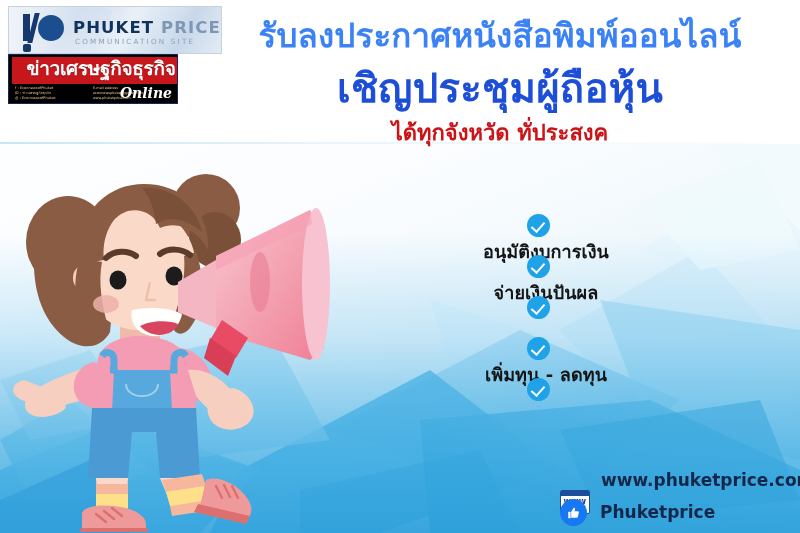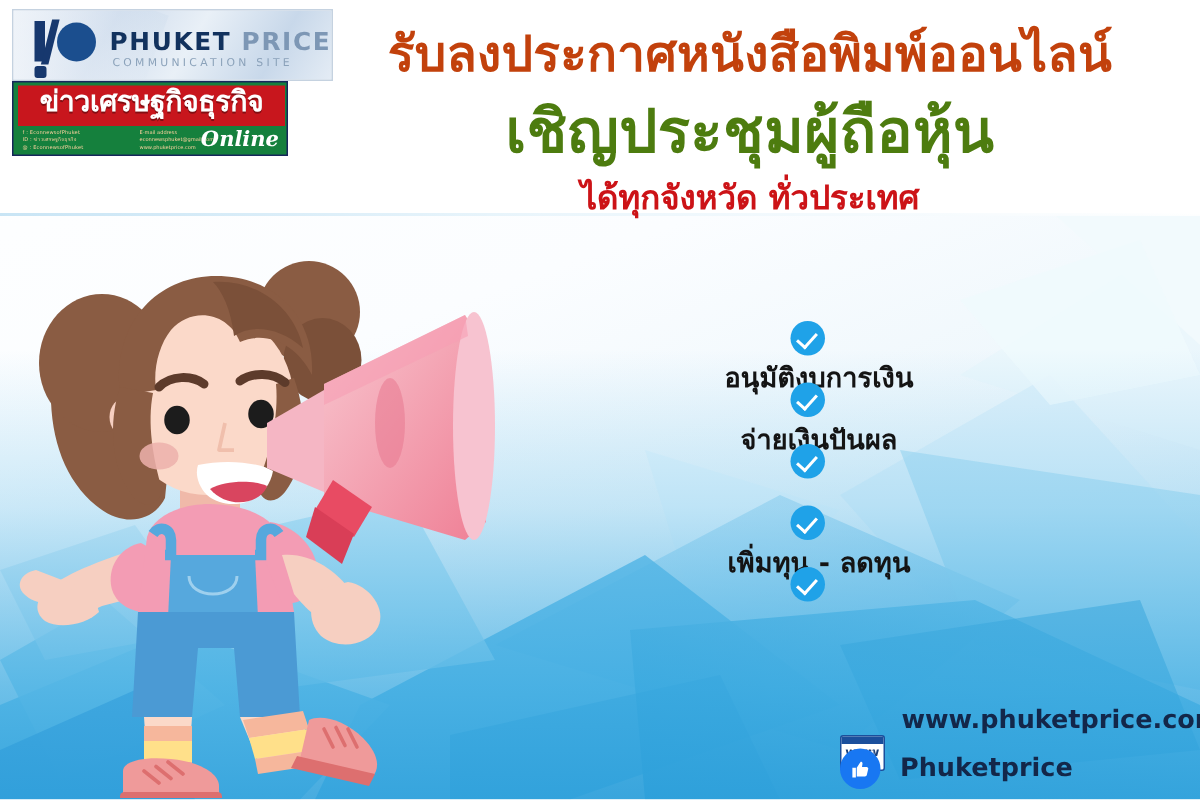--- a/index.html
+++ b/index.html
@@ -63,22 +63,22 @@
   .logo-word{
     position:absolute;left:64px;top:11px;font-size:16.5px;font-weight:bold;
     letter-spacing:1.1px;color:#12325e;
   }
   .logo-word .pr{color:#7d97b5;font-weight:bold;}
   .logo-sub{
     position:absolute;left:66px;top:30px;font-size:7.2px;letter-spacing:2.2px;
     color:#8ba2ba;font-weight:normal;
   }
   .logo-mid{
-    position:absolute;left:0;top:48px;width:184px;height:50px;
-    background:#15803d;border:1px solid #16265a;box-sizing:border-box;overflow:hidden;
+    position:absolute;left:0;top:48px;width:170px;height:50px;
+    background:#000000;border:1px solid #16265a;box-sizing:border-box;overflow:hidden;
   }
   .logo-red{
     position:absolute;left:3px;top:2px;width:178px;height:27px;background:#c8161d;
   }
   .logo-thai{
     position:absolute;left:6px;top:0px;width:172px;height:27px;
     color:#ffffff;font-size:19px;line-height:27px;font-weight:bold;
     text-align:center;letter-spacing:-.3px;
     text-shadow:0 1px 0 rgba(0,0,0,.35);
     white-space:nowrap;overflow:hidden;
@@ -96,26 +96,26 @@
     position:absolute;right:5px;top:30px;font-size:14px;color:#ffffff;
     font-style:italic;font-family:"DejaVu Serif","Liberation Serif",serif;font-weight:bold;
   }
   .logo-bottomedge{
     position:absolute;left:0;top:98px;width:186px;height:12px;background:#ffffff;
   }
 
   
   .h1{
     position:absolute;left:200px;top:14px;width:600px;text-align:center;
-    font-size:33px;line-height:44px;font-weight:bold;color:#c2410c;
+    font-size:33px;line-height:44px;font-weight:bold;color:#3b82f6;
     letter-spacing:.2px;z-index:9;white-space:nowrap;
   }
   .h2{
     position:absolute;left:200px;top:62px;width:600px;text-align:center;
-    font-size:40px;line-height:52px;font-weight:bold;color:#4d7c0f;
+    font-size:40px;line-height:52px;font-weight:bold;color:#1d4ed8;
     letter-spacing:.3px;z-index:9;white-space:nowrap;
   }
   .h3{
     position:absolute;left:200px;top:118px;width:600px;text-align:center;
     font-size:22px;line-height:30px;font-weight:bold;color:#cc1317;
     z-index:9;white-space:nowrap;
   }
 
   
   .list{position:absolute;left:336px;top:214px;width:420px;z-index:9;}
@@ -236,21 +236,21 @@
         <div class="ln">econnewsphuket@gmail.com</div>
         <div class="ln">www.phuketprice.com</div>
       </div>
       <div class="logo-online">Online</div>
     </div>
     <div class="logo-bottomedge"></div>
   </div>
 
   <div class="h1">รับลงประกาศหนังสือพิมพ์ออนไลน์</div>
   <div class="h2">เชิญประชุมผู้ถือหุ้น</div>
-  <div class="h3">ได้ทุกจังหวัด ทั่วประเทศ</div>
+  <div class="h3">ได้ทุกจังหวัด ทั่ประสงค</div>
 
   <svg class="girl" viewBox="0 0 330 400" width="330" height="400">
     <defs>
       <linearGradient id="hornG" x1="0" y1="0" x2="1" y2="1">
         <stop offset="0" stop-color="#f8c6cf"></stop>
           <stop offset="1" stop-color="#ef7f95"></stop>
       </linearGradient>
     </defs>
 
     <path d="M28 92 C18 140 26 182 54 205 C72 220 92 216 100 200 L108 120 Z" fill="#8a5c43"></path>

